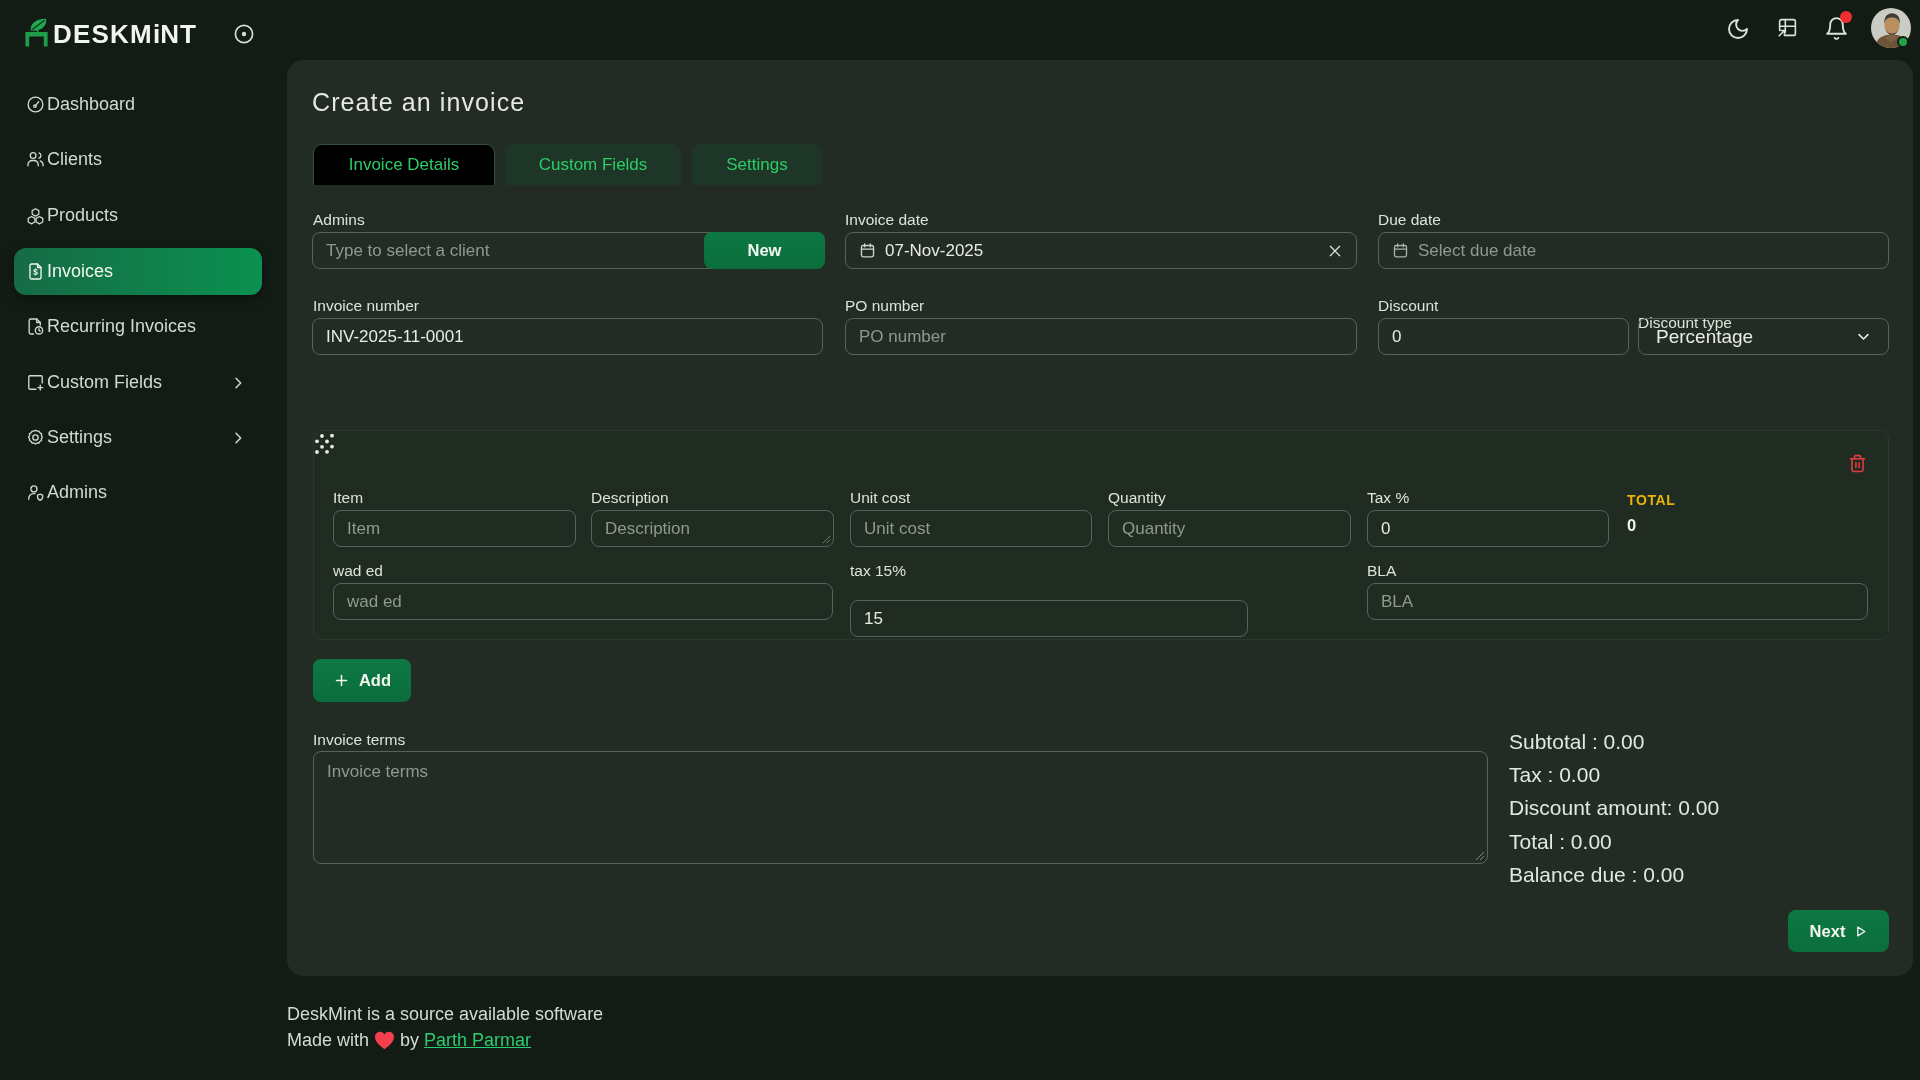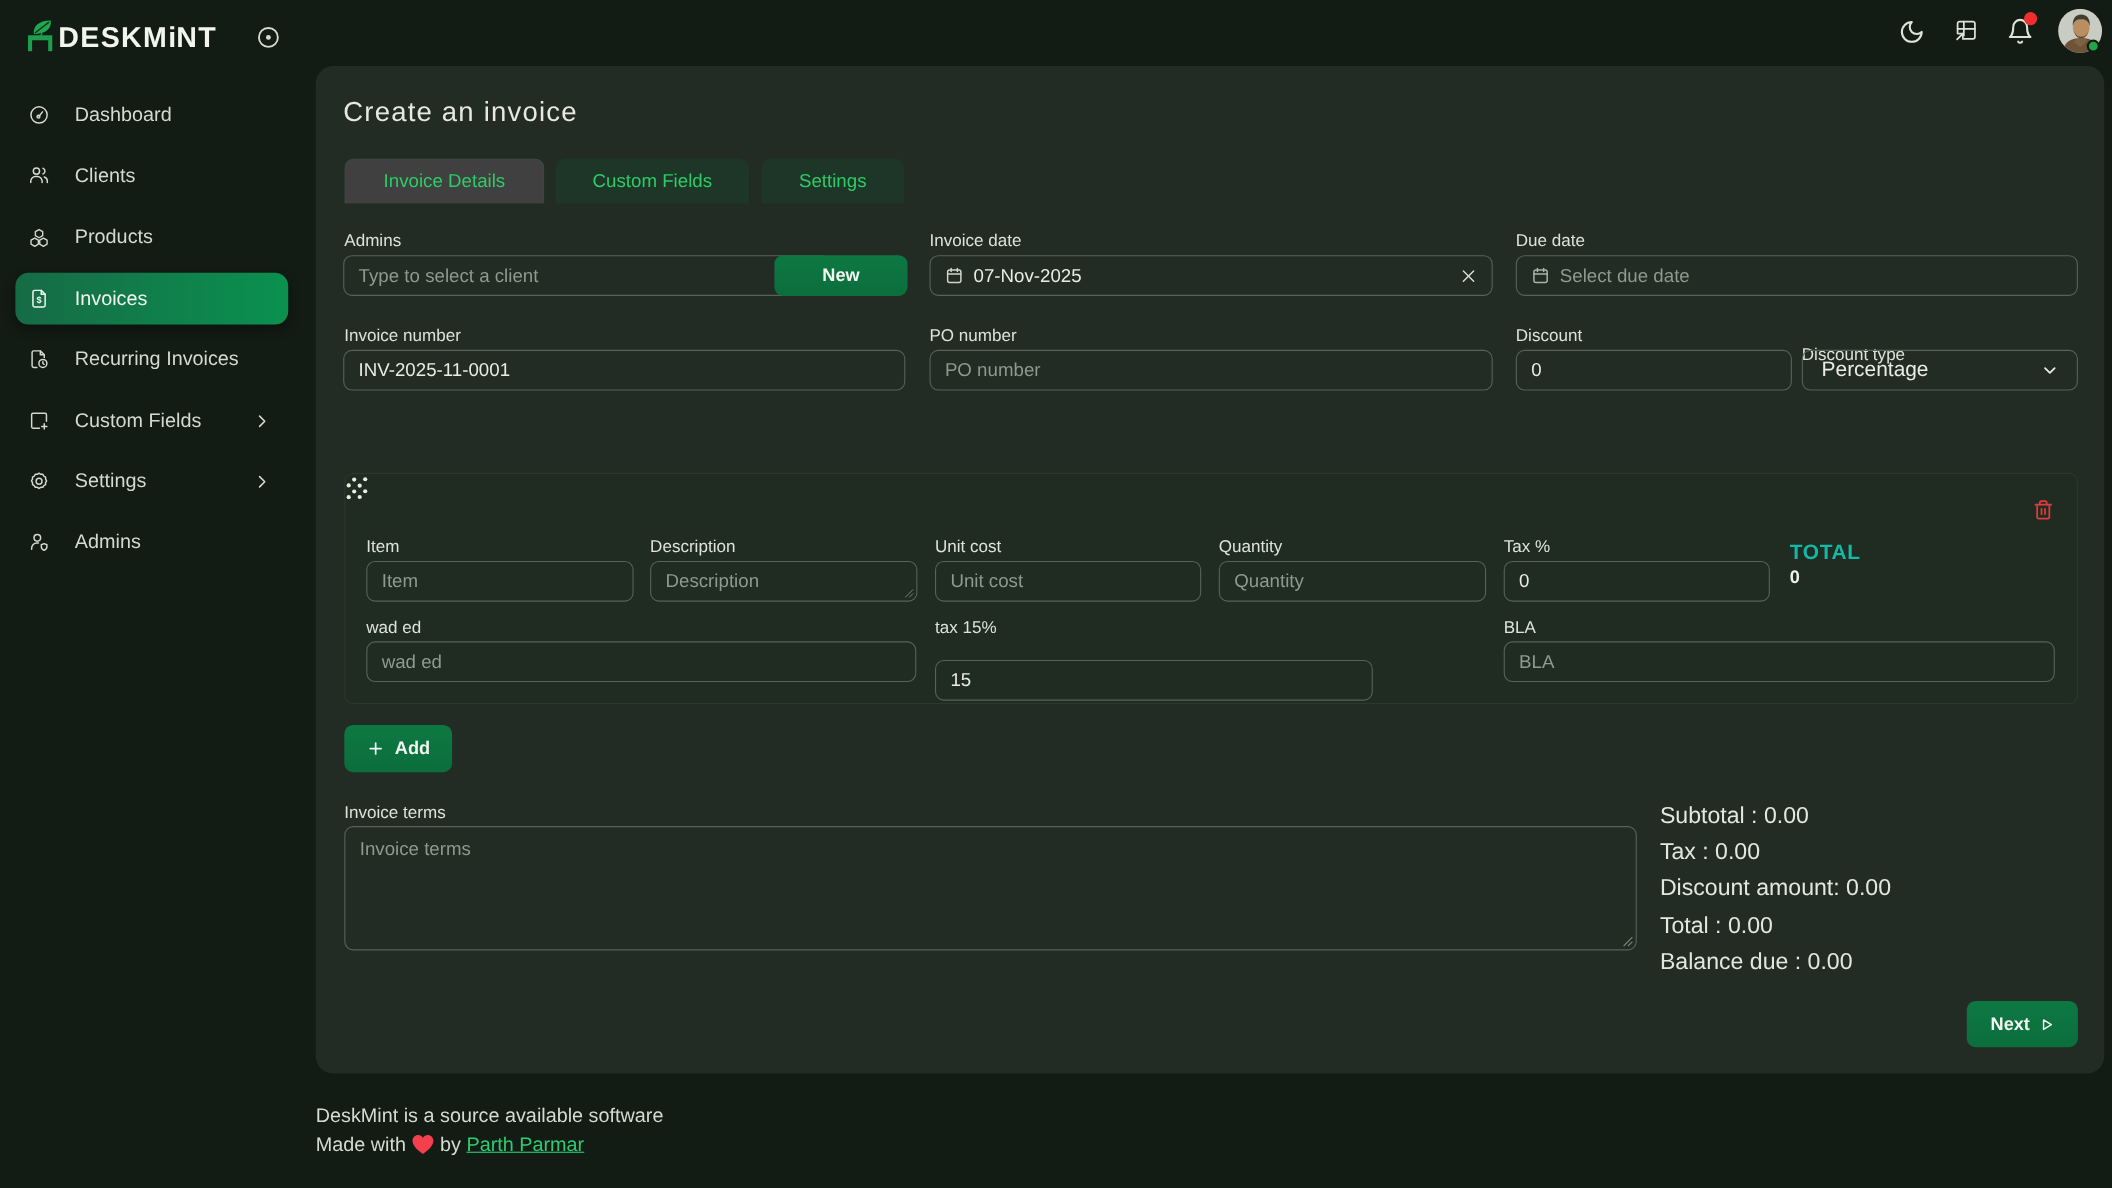--- a/index.html
+++ b/index.html
@@ -10,32 +10,32 @@
   color:#e3e8de;
   position:relative;
 }
 .abs { position:absolute; }
 svg { display:block; }
 
 
 #logo-text { left:53px; top:19px; font-size:26px; font-weight:700; color:#f2f5ee; letter-spacing:1.2px; }
 
 
-.nav-item { left:14px; width:248px; height:47px; display:flex; align-items:center; gap:23px; padding-left:12px; color:#d3dacf; font-size:18px; border-radius:12px; }
+.nav-item { left:14px; width:248px; height:47px; display:flex; align-items:center; gap:2px; padding-left:12px; color:#d3dacf; font-size:18px; border-radius:12px; }
 .nav-item svg { flex:0 0 auto; }
 .nav-active { background:linear-gradient(90deg,#166b45 0%,#0a9150 100%); color:#f2f6ef; box-shadow:0 4px 10px rgba(0,0,0,.35); }
 .chev { position:absolute; right:16px; top:50%; transform:translateY(-50%); }
 
 
 #card { left:287px; top:60px; width:1626px; height:916px; background:#222b24; border-radius:16px; }
 
 h1 { position:absolute; left:312px; top:88px; font-size:25px; font-weight:500; color:#e7e8df; letter-spacing:1.1px; }
 
 .tab { position:absolute; top:144px; height:41px; border-radius:9px 9px 0 0; display:flex; align-items:center; justify-content:center; font-size:17px; color:#2ecc66; }
-#tab1 { left:313px; width:182px; background:#404040; border:1px solid #35503e; border-bottom:none;text-align:right; }
+#tab1 { left:313px; width:182px; background:#000000; border:1px solid #35503e; border-bottom:none;text-align:right; }
 #tab2 { left:505px; width:176px; background:#1d3627; }
 #tab3 { left:692px; width:130px; background:#1d3627; }
 
 .lbl { position:absolute; font-size:15.5px; color:#dde3d8; }
 .inp { position:absolute; height:37px; border:1px solid #55635a; border-radius:8px; background:transparent; display:flex; align-items:center; padding:0 13px; font-size:17px; color:#e9ece4; }
 .ph { color:#8f9a8e; }
 
 
 #itemcard { left:313px; top:430px; width:1576px; height:210px; background:#202c21; border:1px solid #2b382d; border-radius:8px; }
 
@@ -257,21 +257,21 @@
 <div class="lbl" style="left:850px;top:489px">Unit cost</div>
 <div class="inp" style="left:850px;top:510px;width:242px">
     <span class="ph">Unit cost</span>
   </div>
 <div class="lbl" style="left:1108px;top:489px">Quantity</div>
 <div class="inp" style="left:1108px;top:510px;width:243px">
     <span class="ph">Quantity</span>
   </div>
 <div class="lbl" style="left:1367px;top:489px">Tax %</div>
 <div class="inp" style="left:1367px;top:510px;width:242px">0</div>
-<div class="abs" style="left:1627px;top:492px;font-size:19px;font-weight:700;letter-spacing:.6px;color:#14b8a6">TOTAL</div>
+<div class="abs" style="left:1627px;top:492px;font-size:14px;font-weight:700;letter-spacing:.6px;color:#eab308">TOTAL</div>
 <div class="abs" style="left:1627px;top:516px;font-size:16.5px;font-weight:700;color:#eef1ea">0</div>
 
 <div class="lbl" style="left:333px;top:562px">wad ed</div>
 <div class="inp" style="left:333px;top:583px;width:500px">
     <span class="ph">wad ed</span>
   </div>
 <div class="lbl" style="left:850px;top:562px">tax 15%</div>
 <div class="inp" style="left:850px;top:600px;width:398px">15</div>
 <div class="lbl" style="left:1367px;top:562px">BLA</div>
 <div class="inp" style="left:1367px;top:583px;width:501px">

